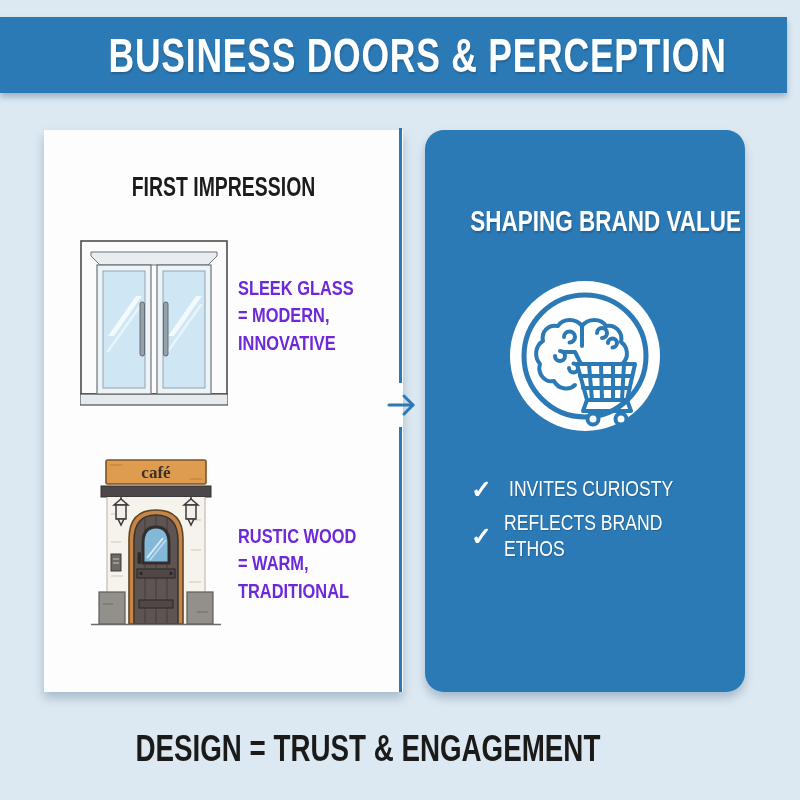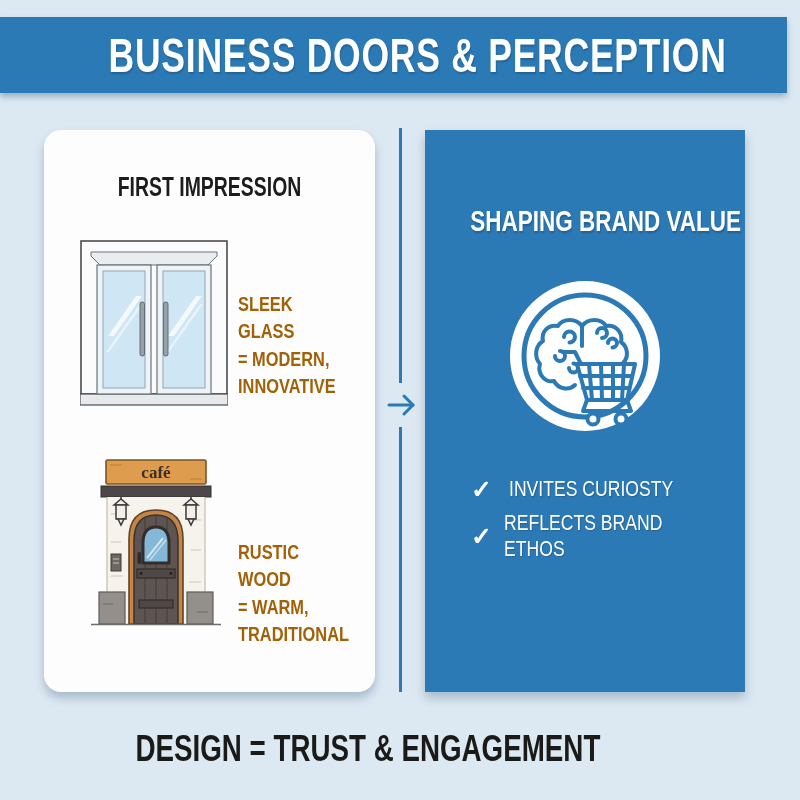--- a/index.html
+++ b/index.html
@@ -13,29 +13,29 @@
 
   
   .banner { position:absolute; left:0; top:17px; width:787px; height:76px;
             background:#2b79b5; display:flex; align-items:center; 
             box-shadow:0 4px 6px rgba(80,110,145,.45); }
   .banner .title { color:#fff; font-weight:bold; font-size:48px; letter-spacing:1px;
                    text-shadow:1px 2px 2px rgba(0,0,0,.18); }
 
   
   .card { position:absolute; top:130px; height:562px; box-shadow:0 6px 10px rgba(80,110,145,.38); }
-  .card.left  { left:44px;  width:331px; background:#fdfdfd;border-radius:17px; }
-  .card.right { left:425px; width:320px; background:#2b79b5; }
+  .card.left  { left:44px;  width:359px; background:#fdfdfd; }
+  .card.right { left:425px; width:320px; background:#2b79b5;border-radius:19px; }
 
   .left-title { position:absolute; top:42px; left:0; width:100%; text-align:center;
                 color:#1d1c1b; font-weight:bold; font-size:27px; }
   .left-title .cond { transform:scaleX(.72); }
 
-  .caption { position:absolute; left:194px; color:#a16207; font-weight:bold;
-             font-size:21px; line-height:1.3;margin-top:16px; }
+  .caption { position:absolute; left:194px; color:#6d28d9; font-weight:bold;
+             font-size:21px; line-height:1.3; }
   .caption.one { top:144px; }
   .caption.two { top:392px; }
 
   .illus { position:absolute; }
   .illus.glass { left:36px; top:110px; }
   .illus.cafe  { left:33px; top:312px; }
 
   
   .vline { position:absolute; left:399px; width:3px; background:#2b79b5; }
   .vline.top { top:128px; height:255px; }

